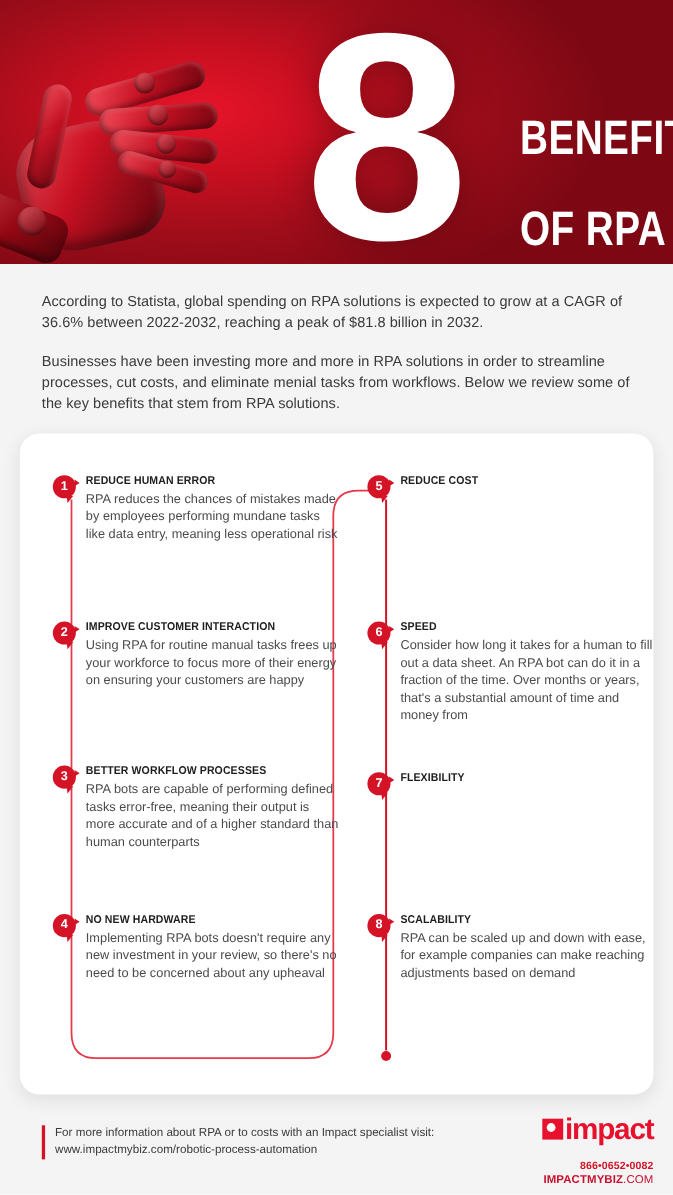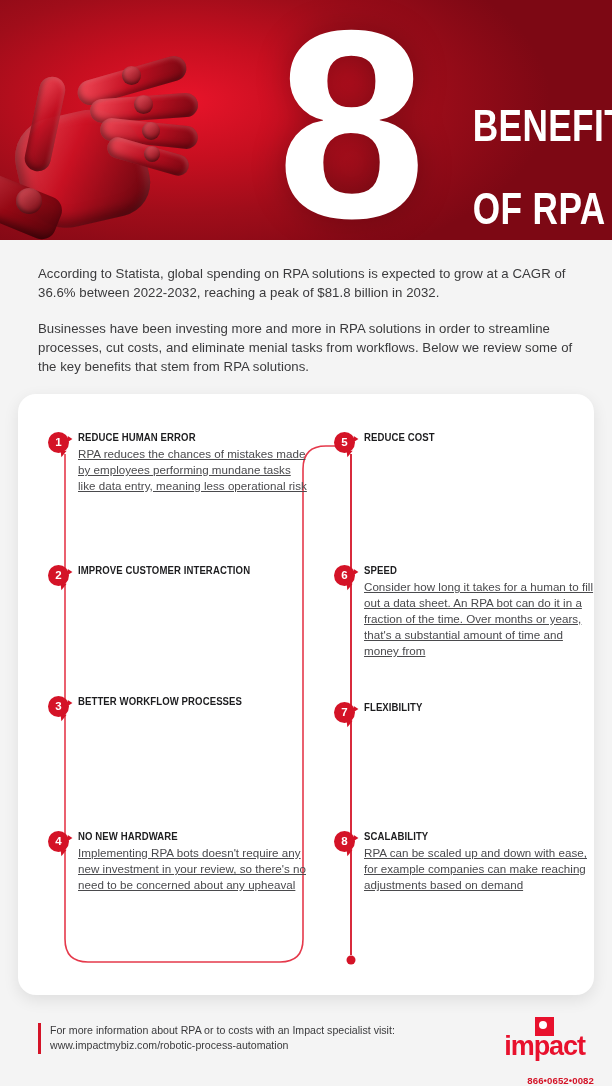--- a/index.html
+++ b/index.html
@@ -177,21 +177,20 @@
     width: 0; height: 0;
     border-left: 5px solid #d41327;
     border-top: 3.4px solid transparent;
     border-bottom: 3.4px solid transparent;
   }
   .b-body {
     font-size: 11.6px;
     line-height: 1.38;
     color: #4a4a4d;
     letter-spacing: .02px;
-    text-decoration: underline;
   }
 
   #rail-svg {
     position: absolute;
     left: 0; top: 0;
     width: 576px; height: 601px;
     pointer-events: none;
   }
 
   
@@ -216,21 +215,20 @@
     position: absolute;
     right: 18px;
     top: 4px;
     text-align: right;
   }
   #logo-mark {
     display: flex;
     align-items: center;
     justify-content: flex-end;
     gap: 1px;
-    flex-direction: column;
   }
   #logo-square {
     position: relative;
     width: 19px;
     height: 19px;
     background: #e8112d;
     margin-right: 1px;
   }
   #logo-square::after {
     content: "";
@@ -255,21 +253,21 @@
     font-weight: bold;
     color: #d41327;
     letter-spacing: .1px;
   }
   #logo-site {
     margin-top: 1px;
     font-size: 10.4px;
     color: #c8102e;
     letter-spacing: .1px;
   }
-  #logo-site b { font-weight: normal; }
+  #logo-site b { font-weight: bold; }
 </style>
 </head>
 <body>
 
 <div id="hero">
   <div id="hero-bg"></div>
 
   <div id="robot-hand">
     <div id="palm"></div>
     <div id="wrist"></div>
@@ -310,24 +308,26 @@
 
   <div class="column" id="col-left">
     <div class="benefit" style="position:absolute;top:38px;">
       <div class="pin">1</div>
       <div class="b-head">REDUCE HUMAN ERROR</div>
       <div class="b-body">RPA reduces the chances of mistakes made by employees performing mundane tasks like data entry, meaning less operational risk</div>
     </div>
     <div class="benefit" style="position:absolute;top:171px;">
       <div class="pin">2</div>
       <div class="b-head">IMPROVE CUSTOMER INTERACTION</div>
+      <div class="b-body">Using RPA for routine manual tasks frees up your workforce to focus more of their energy on ensuring your customers are happy</div>
     </div>
     <div class="benefit" style="position:absolute;top:302px;">
       <div class="pin">3</div>
       <div class="b-head">BETTER WORKFLOW PROCESSES</div>
+      <div class="b-body">RPA bots are capable of performing defined tasks error-free, meaning their output is more accurate and of a higher standard than human counterparts</div>
     </div>
     <div class="benefit" style="position:absolute;top:437px;">
       <div class="pin">4</div>
       <div class="b-head">NO NEW HARDWARE</div>
       <div class="b-body">Implementing RPA bots doesn't require any new investment in your review, so there's no need to be concerned about any upheaval</div>
     </div>
   </div>
 
   <div class="column" id="col-right">
     <div class="benefit" style="position:absolute;top:38px;">

